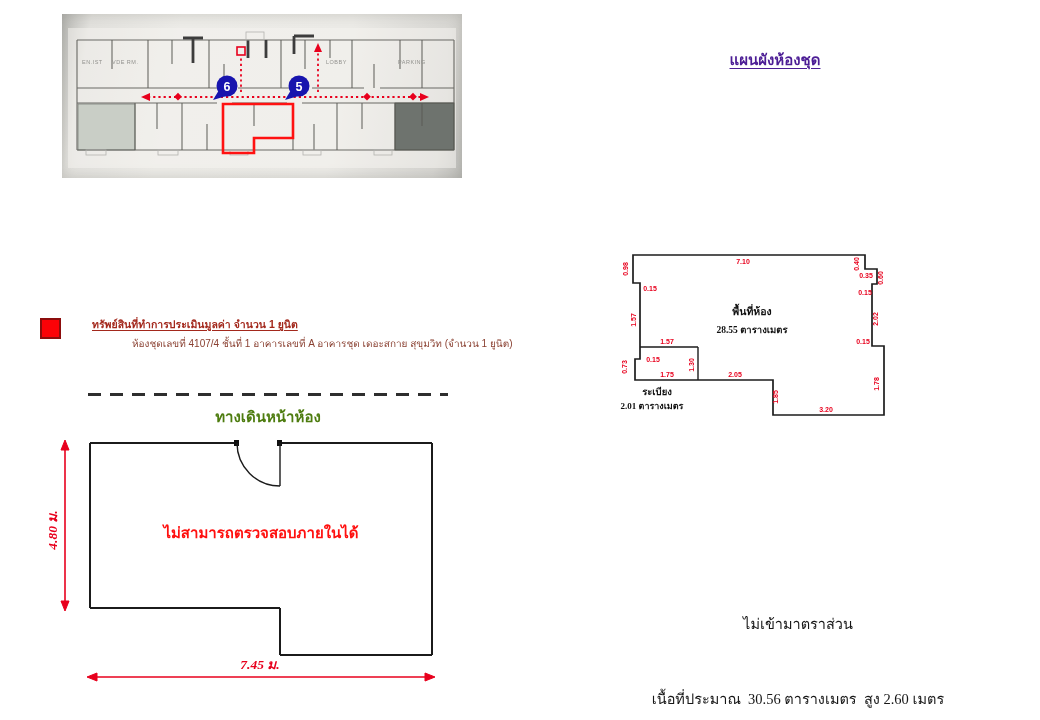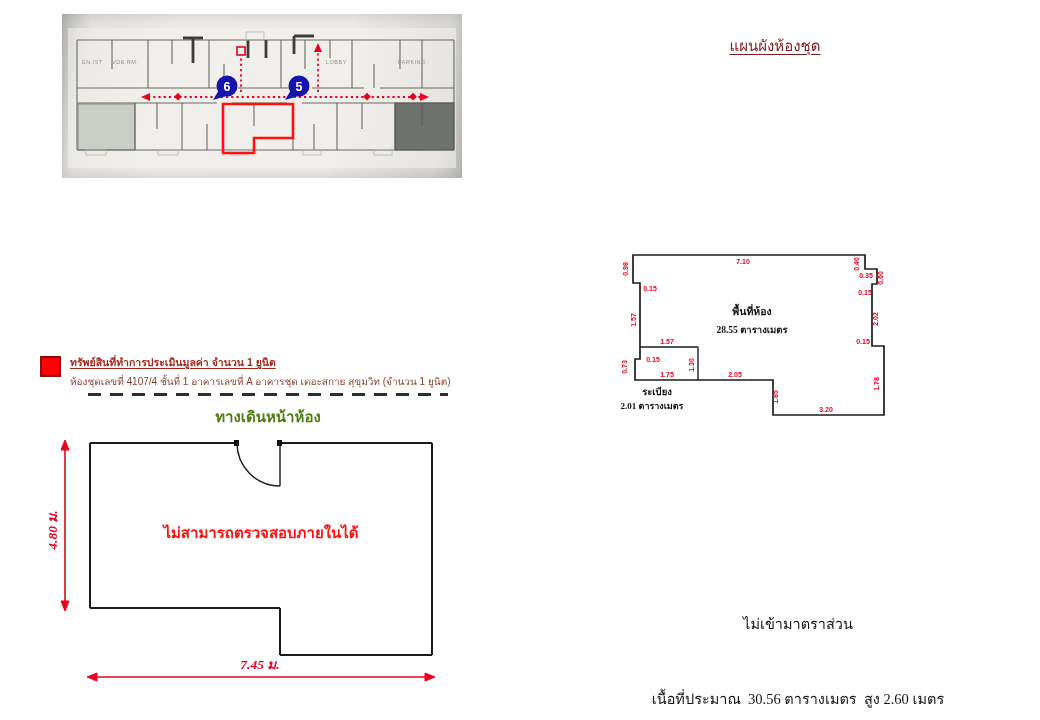--- a/index.html
+++ b/index.html
@@ -6,31 +6,31 @@
   .page{position:relative;width:1040px;height:720px;background:#ffffff;overflow:hidden;
         font-family:"Liberation Sans",sans-serif;}
 
   
   .photo{position:absolute;left:62px;top:14px;width:400px;height:164px;
          background:linear-gradient(100deg,#b8b8b4 0%,#e2e1dd 7%,#edecE8 28%,#eceBe7 68%,#d6d5d1 93%,#bfbfbb 100%);
          box-shadow:inset 0 0 14px rgba(90,90,85,.25);}
   .photo svg{position:absolute;left:0;top:0;}
 
   
-  .doc-title{position:absolute;left:650px;top:34px;width:250px;text-align:center;
-             font-size:15px;font-weight:normal;color:#7f1d1d;
+  .doc-title{position:absolute;left:650px;top:48px;width:250px;text-align:center;
+             font-size:15px;font-weight:bold;color:#4c1d95;
              text-decoration:underline;text-underline-offset:3px;}
 
   
-  .legend{position:absolute;left:40px;top:354px;display:flex;align-items:flex-start;}
+  .legend{position:absolute;left:40px;top:316px;display:flex;align-items:flex-start;gap:22px;}
   .legend .swatch{width:17px;height:17px;background:#fb0207;border:2px solid #8c0d0d;margin-top:2px;flex:none;}
   .legend .txt{margin-left:9px;}
   .legend .l1{font-size:10.5px;font-weight:bold;color:#a3281c;
               text-decoration:underline;text-underline-offset:2px;margin-bottom:3px;}
-  .legend .l2{font-size:10px;color:#8a4031;}
+  .legend .l2{font-size:10px;color:#8a4031;margin-left:40px;}
 
   
   .unit-plan{position:absolute;left:600px;top:235px;}
   .unit-plan .wall{fill:none;stroke:#1d1d1d;stroke-width:1.7;}
   .unit-plan .inner{fill:none;stroke:#1d1d1d;stroke-width:1.4;}
   .unit-plan text.dim{font-family:"Liberation Sans",sans-serif;font-size:7px;font-weight:bold;fill:#e8001d;text-anchor:middle;}
   .unit-plan text.room{font-family:"Liberation Serif",serif;font-weight:bold;fill:#101010;text-anchor:middle;}
 
   
   .dash-sep{position:absolute;left:88px;top:393px;width:360px;height:3px;

